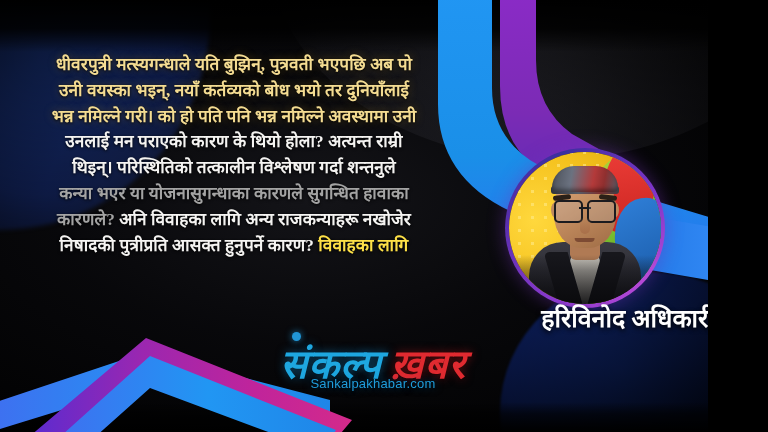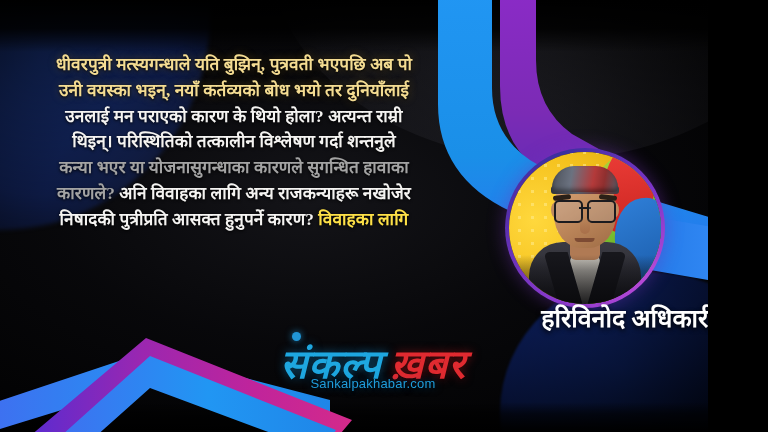--- a/index.html
+++ b/index.html
@@ -264,20 +264,21 @@
 
     <path d="M-10 432 L-10 404 L146 352 L330 400 L330 432 L146 384 Z" fill="url(#gBlue2)"></path>
     <path d="M44 432 L152 336 L350 412 L350 432 Z" fill="none"></path>
     <path d="M30 436 L146 338 L352 420 L330 446 L146 372 L58 448 Z" fill="url(#gMag)"></path>
     <path d="M52 444 L150 356 L336 430 L322 452 L150 388 L76 454 Z" fill="url(#gBlue2)"></path>
   </svg>
 
   <div class="quote">
     <span class="ln"><span class="seg c-gold">धीवरपुत्री मत्स्यगन्धाले यति बुझिन्, पुत्रवती भएपछि अब पो</span></span>
     <span class="ln"><span class="seg c-gold">उनी वयस्का भइन्, नयाँ कर्तव्यको बोध भयो तर दुनियाँलाई</span></span>
+    <span class="ln"><span class="seg c-gold">भन्न नमिल्ने गरी। को हो पति पनि भन्न नमिल्ने अवस्थामा उनी</span></span>
     <span class="ln"><span class="seg c-white">उनलाई मन पराएको कारण के थियो होला? अत्यन्त राम्री</span></span>
     <span class="ln"><span class="seg c-white">थिइन्। परिस्थितिको तत्कालीन विश्लेषण गर्दा शन्तनुले</span></span>
     <span class="ln"><span class="seg c-red">कन्या भएर या योजनासुगन्धाका कारणले सुगन्धित हावाका</span></span>
     <span class="ln"><span class="seg c-red">कारणले?</span><span class="seg c-white"> अनि विवाहका लागि अन्य राजकन्याहरू नखोजेर</span></span>
     <span class="ln"><span class="seg c-white">निषादकी पुत्रीप्रति आसक्त हुनुपर्ने कारण?</span><span class="seg c-pink"> विवाहका लागि</span></span>
   </div>
 
   <div class="portrait-wrap">
     <div class="portrait-ring"></div>
     <div class="portrait-inner">

